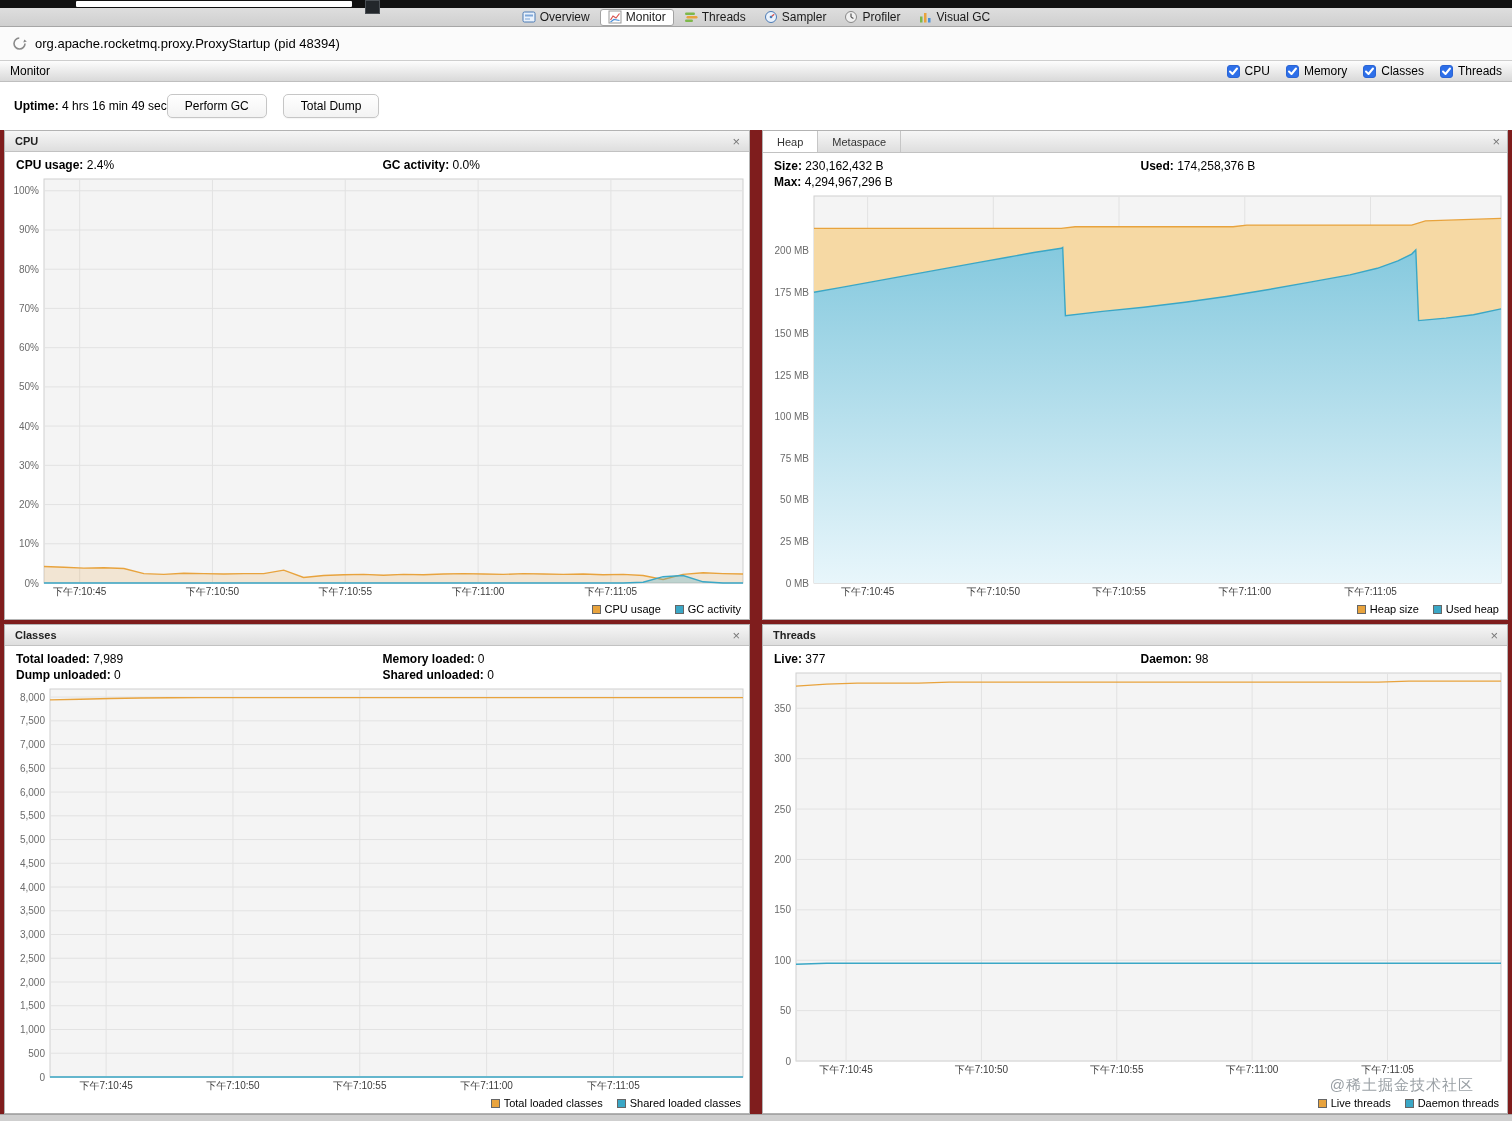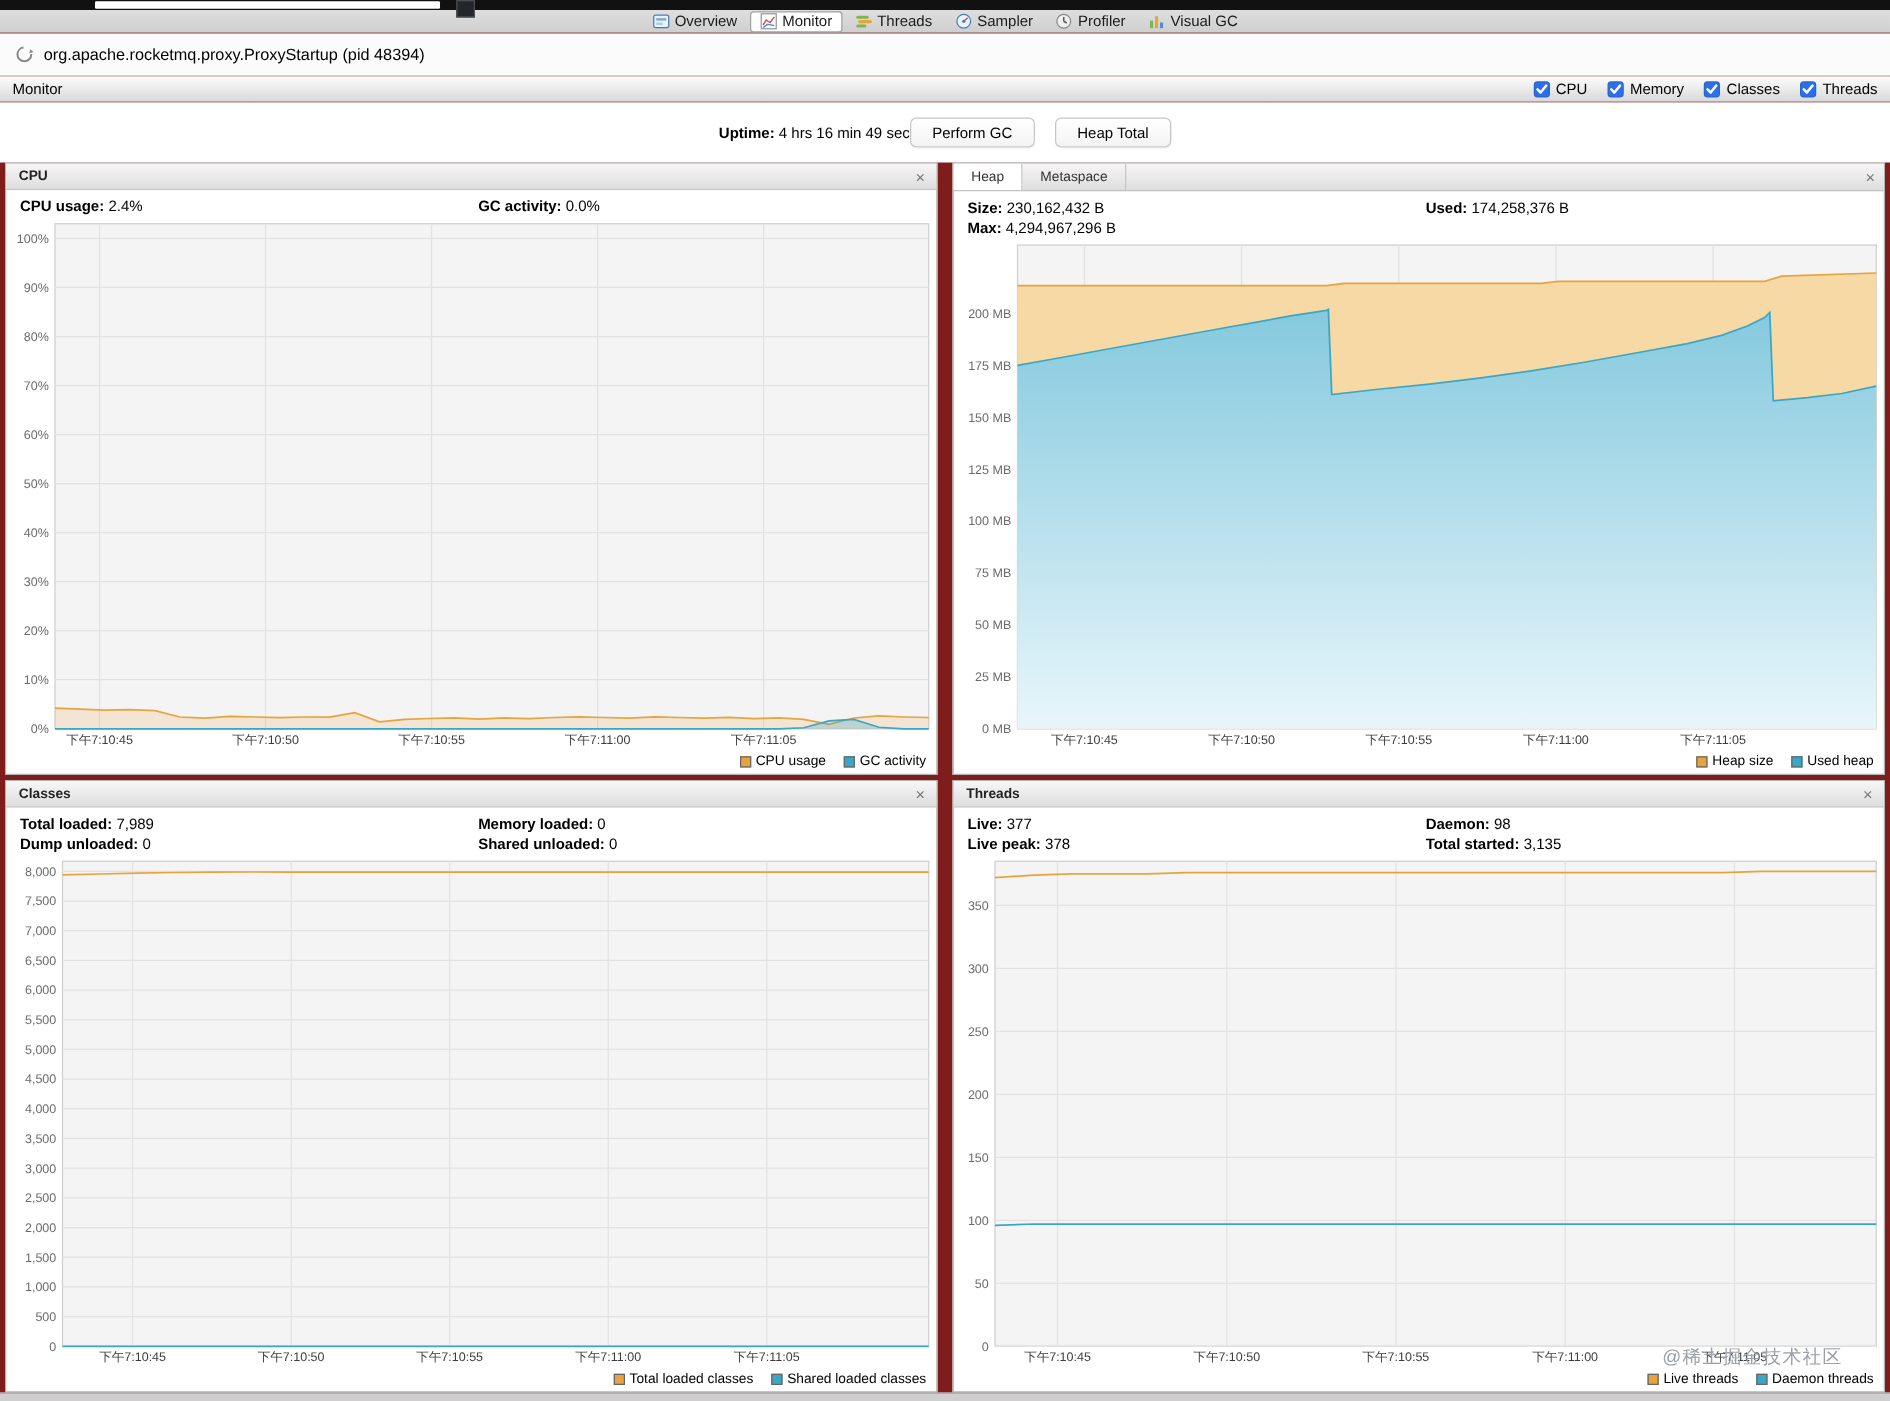--- a/index.html
+++ b/index.html
@@ -21,21 +21,21 @@
 .t-main{font-weight:normal}
 
 .monitor-bar{height:22px;flex:none;display:flex;align-items:center;justify-content:space-between;padding:0 10px;background:linear-gradient(#fdfdfd,#d9d9d9);border-top:1px solid #cecece;border-bottom:1px solid #bfbfbf;font-size:12px}
 .mcbs{display:flex;gap:16px;align-items:center}
 .mcb{display:inline-flex;align-items:center;gap:5px;font-size:12px;cursor:default}
 .mcb .box{width:13px;height:13px;border-radius:3px;border:1px solid #b0b0b0;background:#fff;display:inline-flex;align-items:center;justify-content:center}
 .mcb.on .box{background:#2d6fe9;border-color:#2a64d4}
 .mcb .box svg{visibility:hidden}
 .mcb.on .box svg{visibility:visible}
 
-.status-row{height:48px;flex:none;display:flex;align-items:center;justify-content:center;padding:0 14px;background:#fff}
+.status-row{height:48px;flex:none;display:flex;align-items:center;justify-content:flex-start;padding:0 14px;background:#fff}
 .uptime{font-size:12px}
 .btns{display:flex;gap:16px}
 .btn{font-size:12px;padding:4px 17px;border:1px solid #c6c6c6;border-radius:5px;background:linear-gradient(#ffffff,#f3f3f3);cursor:default;box-shadow:0 1px 1px rgba(0,0,0,0.04)}
 
 .grid{flex:1;display:grid;grid-template-columns:1fr 1fr;grid-template-rows:1fr 1fr;gap:4px 12px;padding:0 4px;min-height:0}
 .panel{border:1px solid #b3b3b3;background:#fff;display:flex;flex-direction:column;min-height:0;min-width:0}
 .panel-header{height:21px;flex:none;display:flex;align-items:center;padding:0 6px;background:linear-gradient(#f6f6f6,#dedede);border-bottom:1px solid #c2c2c2;font-size:11px}
 .ptitle{font-weight:bold;color:#222;flex:1;padding-left:4px}
 .pclose{color:#777;font-size:13px;line-height:1;padding:0 3px;cursor:default}
 .panel-header.htabs{padding:0;height:22px}
@@ -173,21 +173,21 @@
           </span>
           <span>Threads</span>
         </span>
     </span>
   </div>
 
   <div class="status-row">
     <span class="uptime"><b>Uptime:</b> <span>4 hrs 16 min 49 sec</span></span>
     <span class="btns">
       <button class="btn">Perform GC</button>
-      <button class="btn">Heap Total</button>
+      <button class="btn">Total Dump</button>
     </span>
   </div>
 
   <div class="grid">
 
     <div class="panel">
       <div class="panel-header">
         <span class="ptitle">CPU</span>
         <span class="pclose">×</span>
       </div>
@@ -403,24 +403,20 @@
     <div class="panel">
       <div class="panel-header">
         <span class="ptitle">Threads</span>
         <span class="pclose">×</span>
       </div>
       <div class="pstats">
         <div class="srow">
           <span><b>Live:</b> <span>377</span></span>
           <span><b>Daemon:</b> <span>98</span></span>
         </div>
-        <div class="srow">
-          <span><b>Live peak:</b> <span>378</span></span>
-          <span><b>Total started:</b> <span>3,135</span></span>
-        </div>
       </div>
       <div class="chart-wrap">
           <svg width="744" height="407">
             <rect x="33" y="3" width="705" height="388" fill="#f4f4f4" stroke="#cfcfcf"></rect>
             <line x1="33" y1="391" x2="738" y2="391" stroke="#e2e2e2"></line>
             <text x="28" y="394.5" text-anchor="end" font-size="10" fill="#6b6b6b">0</text>
             <line x1="33" y1="340.61038961038963" x2="738" y2="340.61038961038963" stroke="#e2e2e2"></line>
             <text x="28" y="344.11038961038963" text-anchor="end" font-size="10" fill="#6b6b6b">50</text>
             <line x1="33" y1="290.22077922077926" x2="738" y2="290.22077922077926" stroke="#e2e2e2"></line>
             <text x="28" y="293.72077922077926" text-anchor="end" font-size="10" fill="#6b6b6b">100</text>

